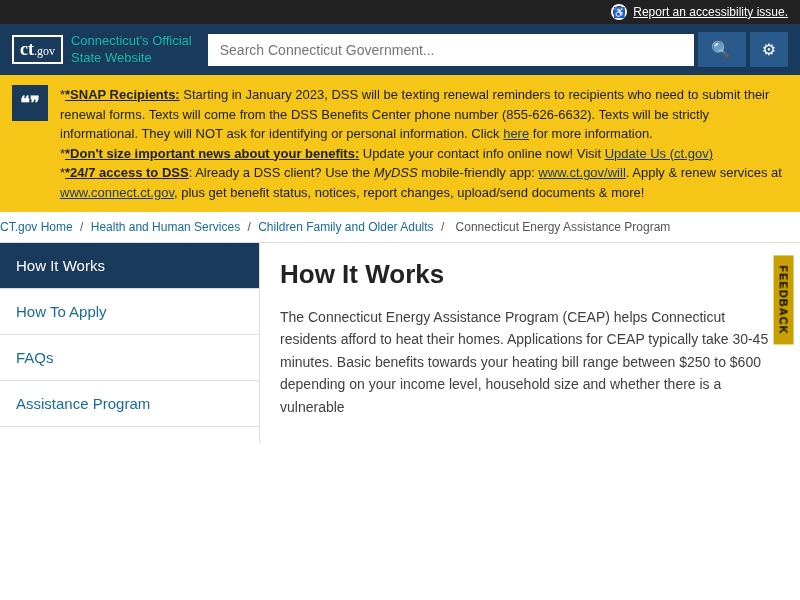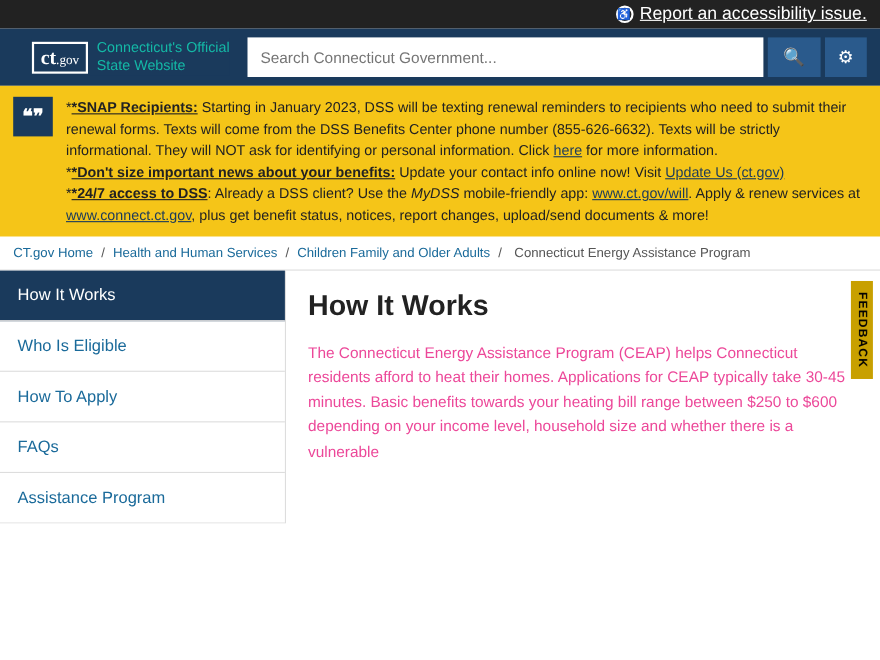--- a/index.html
+++ b/index.html
@@ -9,21 +9,21 @@
     .top-bar {
       background: #222;
       color: #fff;
       font-size: 12px;
       padding: 4px 12px;
       display: flex;
       align-items: center;
       justify-content: flex-end;
       gap: 6px;
     }
-    .top-bar a { color: #fff; text-decoration: underline; font-size: 16px; }
+    .top-bar a { color: #fff; text-decoration: underline; font-size: 12px; }
     .accessibility-icon {
       width: 16px; height: 16px;
       border: 2px solid #fff;
       border-radius: 50%;
       display: inline-flex; align-items: center; justify-content: center;
       font-size: 10px; color: #fff; font-weight: bold;
     }
 
     
     .header {
@@ -31,35 +31,34 @@
       display: flex;
       align-items: center;
       padding: 8px 12px;
       gap: 16px;
     }
     .logo-box {
       background: #1a3a5c;
       display: flex;
       align-items: center;
       gap: 8px;
-      margin-left: 17px;
     }
     .logo-ct {
       background: #1a3a5c;
       border: 2px solid #fff;
       color: #fff;
       font-size: 18px;
       font-weight: bold;
       padding: 2px 6px;
       font-family: serif;
       white-space: nowrap;
     }
     .logo-ct span.gov { font-size: 12px; font-weight: normal; }
     .logo-text { color: #14b8a6; font-size: 13px; line-height: 1.3; }
-    .search-area { flex: 1; display: flex; gap: 4px; }
+    .search-area { flex: 1; display: flex; gap: 4px; align-items: center; }
     .search-input {
       flex: 1;
       padding: 8px 12px;
       font-size: 14px;
       border: none;
       outline: none;
       color: #555;
     }
     .search-btn {
       background: #2a5a8c;
@@ -115,21 +114,21 @@
       font-size: 11px;
       font-weight: bold;
       padding: 4px 10px;
       letter-spacing: 1px;
       cursor: pointer;
       z-index: 999;
     }
 
     
     .breadcrumb {
-      padding: 8px 12px;
+      padding: 8px 0;
       font-size: 12px;
       color: #555;
       border-bottom: 1px solid #ddd;
     }
     .breadcrumb a { color: #1a6a9a; text-decoration: none; }
     .breadcrumb span { color: #555; margin: 0 4px; }
 
     
     .main-area {
       display: flex;
@@ -163,21 +162,21 @@
     }
     .content h1 {
       font-size: 26px;
       font-weight: bold;
       color: #222;
       margin-bottom: 16px;
     }
     .content p {
       font-size: 14px;
       line-height: 1.6;
-      color: #ec4899;
+      color: #404040;
     }
   </style>
 </head>
 <body>
 
 <div class="top-bar">
   <span class="accessibility-icon">♿</span>
   <a href="#">Report an accessibility issue.</a>
 </div>
 
@@ -224,21 +223,20 @@
   <span> / </span>
   <a href="#">Children Family and Older Adults</a>
   <span> / </span>
   <span>Connecticut Energy Assistance Program</span>
 </div>
 
 <div class="main-area">
 
   <nav class="sidebar">
     <a class="sidebar-item active">How It Works</a>
-    <a class="sidebar-item">Who Is Eligible</a>
     <a class="sidebar-item">How To Apply</a>
     <a class="sidebar-item">FAQs</a>
     <a class="sidebar-item">Assistance Program</a>
   </nav>
 
   <div class="content">
     <h1>How It Works</h1>
     <p>The Connecticut Energy Assistance Program (CEAP) helps Connecticut residents afford to heat their homes. Applications for CEAP typically take 30-45 minutes. Basic benefits towards your heating bill range between $250 to $600 depending on your income level, household size and whether there is a vulnerable</p>
   </div>
 </div>

